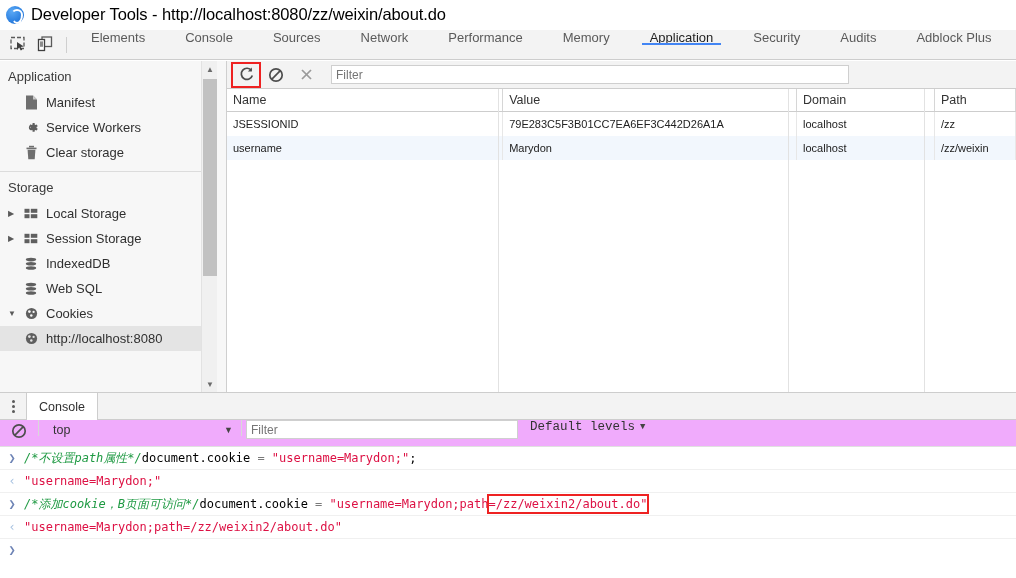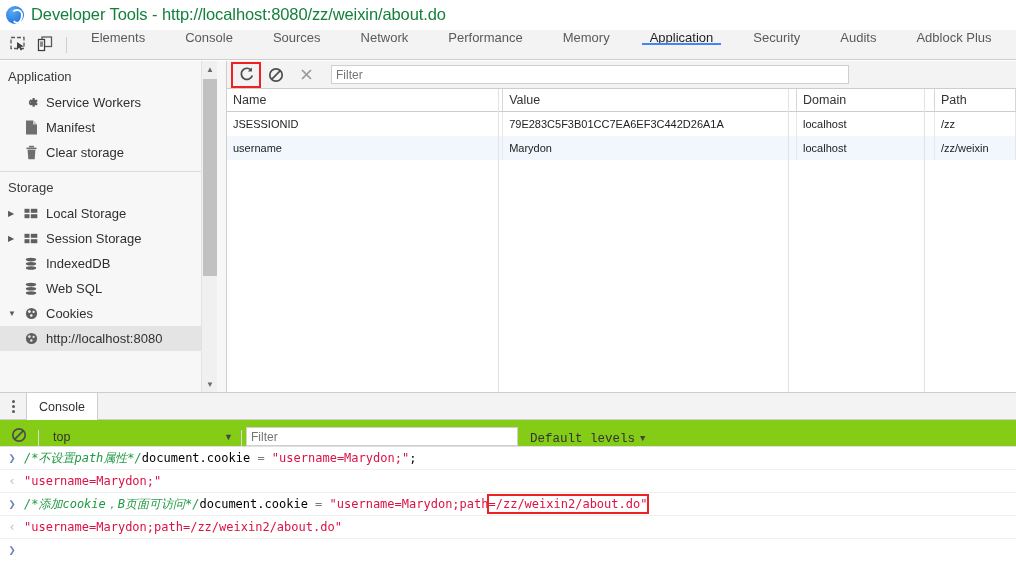--- a/index.html
+++ b/index.html
@@ -26,21 +26,21 @@
   }
   .title-icon::after {
     content: "";
     position: absolute; left: 5px; top: 3.5px;
     width: 8px; height: 11px;
     border: 2px solid #ffffff;
     border-radius: 50% 50% 50% 50% / 40% 40% 60% 60%;
     border-left-color: transparent;
   }
   .title-text {
-    font-size: 16.5px; color: #15803d; white-space: nowrap;
+    font-size: 16.5px; color: #000000; white-space: nowrap;
     letter-spacing: -0.1px;
   }
 
   
   .tabstrip {
     height: 30px;
     display: flex; align-items: stretch;
     background: #f3f3f3;
     border-bottom: 1px solid #cdcdcd;
   }
@@ -180,23 +180,23 @@
     align-items: center; justify-content: center; gap: 2px; cursor: pointer;
   }
   .kebab i { width: 3px; height: 3px; background: #5a5a5a; border-radius: 50%; display: block; }
   .drawer-tab {
     display: flex; align-items: center; padding: 0 12px;
     font-size: 12.5px; color: #303030;
     background: #ffffff; border-left: 1px solid #cdcdcd; border-right: 1px solid #cdcdcd;
     margin-bottom: -1px; cursor: pointer;
   }
   .console-toolbar {
-    height: 27px; display: flex; align-items: flex-end;
+    height: 27px; display: flex; align-items: flex-start;
     border-bottom: 1px solid #e0e0e0; padding: 0 4px;
-    background: #84cc16;
+    background: #f0abfc;
   }
   .ctx-select {
     width: 188px; height: 19px; margin-left: 6px;
     display: flex; align-items: center; justify-content: space-between;
     font-size: 12.5px; color: #333; padding: 0 4px; cursor: pointer;
   }
   .vsep { width: 1px; height: 16px; background: #d8d8d8; margin: 0 4px; }
   .console-filter {
     width: 272px; height: 19px;
     border: 1px solid #cfcfcf; background: #ffffff;
@@ -278,36 +278,36 @@
     </div>
   </div>
 
   <div class="main">
 
     <div class="sidebar">
       <div class="side-section-title">Application</div>
 
       <div class="side-item">
         <span class="side-ico">
+          <svg width="13" height="15" viewBox="0 0 13 15">
+            <path d="M1 0.6 H8 L12 4.6 V14.4 H1 Z" fill="#6f6f6f"></path>
+            <path d="M8 0.6 L12 4.6 H8 Z" fill="#c9c9c9"></path>
+          </svg>
+        </span>
+        <span>Manifest</span>
+      </div>
+
+      <div class="side-item">
+        <span class="side-ico">
           <svg width="15" height="15" viewBox="0 0 16 16">
             <path fill="#5f5f5f" d="M8 5.2a2.8 2.8 0 100 5.6 2.8 2.8 0 000-5.6zm0 4.1a1.3 1.3 0 110-2.6 1.3 1.3 0 010 2.6z"></path>
             <path fill="#5f5f5f" d="M14.3 9.1l-1.1-.6c.1-.3.1-.7 0-1l1.1-.6-.9-1.6-1.1.6c-.2-.2-.5-.4-.8-.6V4h-1.9v1.3c-.3.1-.6.3-.8.5l-1.1-.6-.9 1.6 1.1.6c-.1.3-.1.7 0 1l-1.1.6.9 1.6 1.1-.6c.2.2.5.4.8.5V12h1.9v-1.3c.3-.1.6-.3.8-.5l1.1.6.9-1.7z" transform="translate(-2.2 -1.5) scale(1.18)"></path>
           </svg>
         </span>
         <span>Service Workers</span>
-      </div>
-
-      <div class="side-item">
-        <span class="side-ico">
-          <svg width="13" height="15" viewBox="0 0 13 15">
-            <path d="M1 0.6 H8 L12 4.6 V14.4 H1 Z" fill="#6f6f6f"></path>
-            <path d="M8 0.6 L12 4.6 H8 Z" fill="#c9c9c9"></path>
-          </svg>
-        </span>
-        <span>Manifest</span>
       </div>
 
       <div class="side-item">
         <span class="side-ico">
           <svg width="13" height="15" viewBox="0 0 13 15">
             <rect x="4" y="0.8" width="5" height="1.6" fill="#6f6f6f"></rect>
             <rect x="1.5" y="2.6" width="10" height="1.6" fill="#6f6f6f"></rect>
             <path d="M2.6 4.7 H10.4 L9.7 14.2 H3.3 Z" fill="#6f6f6f"></path>
           </svg>
         </span>

